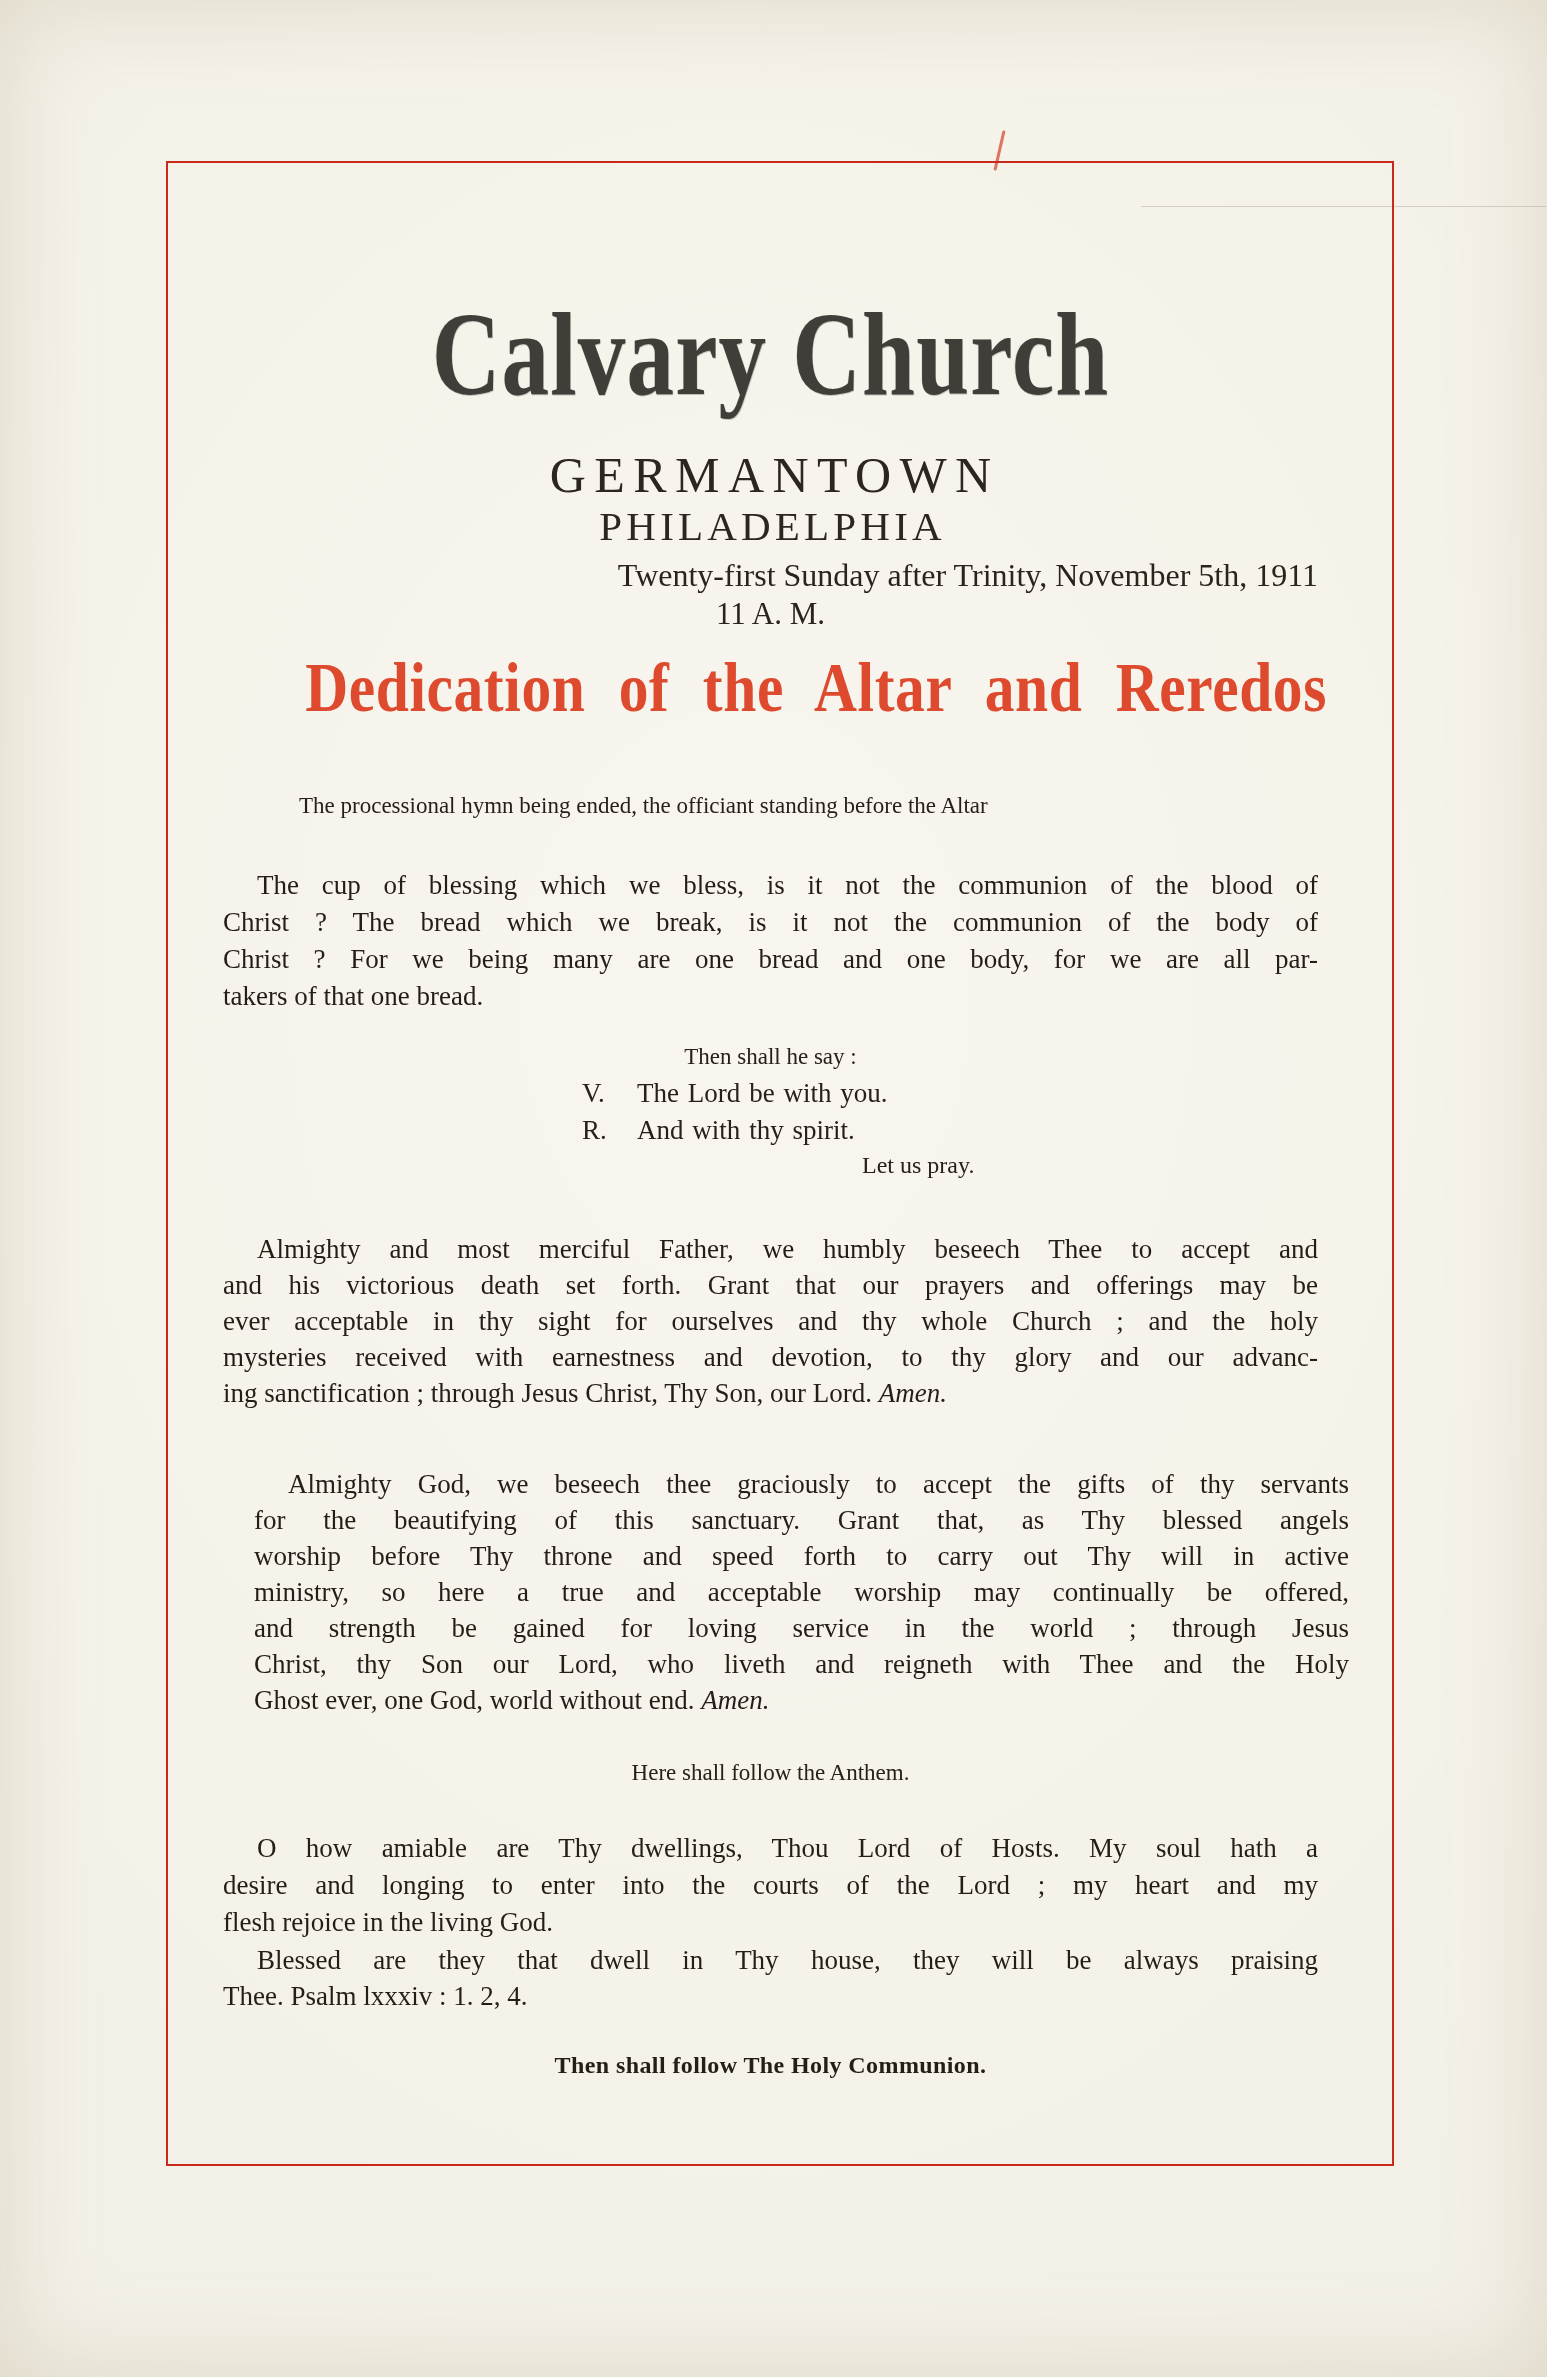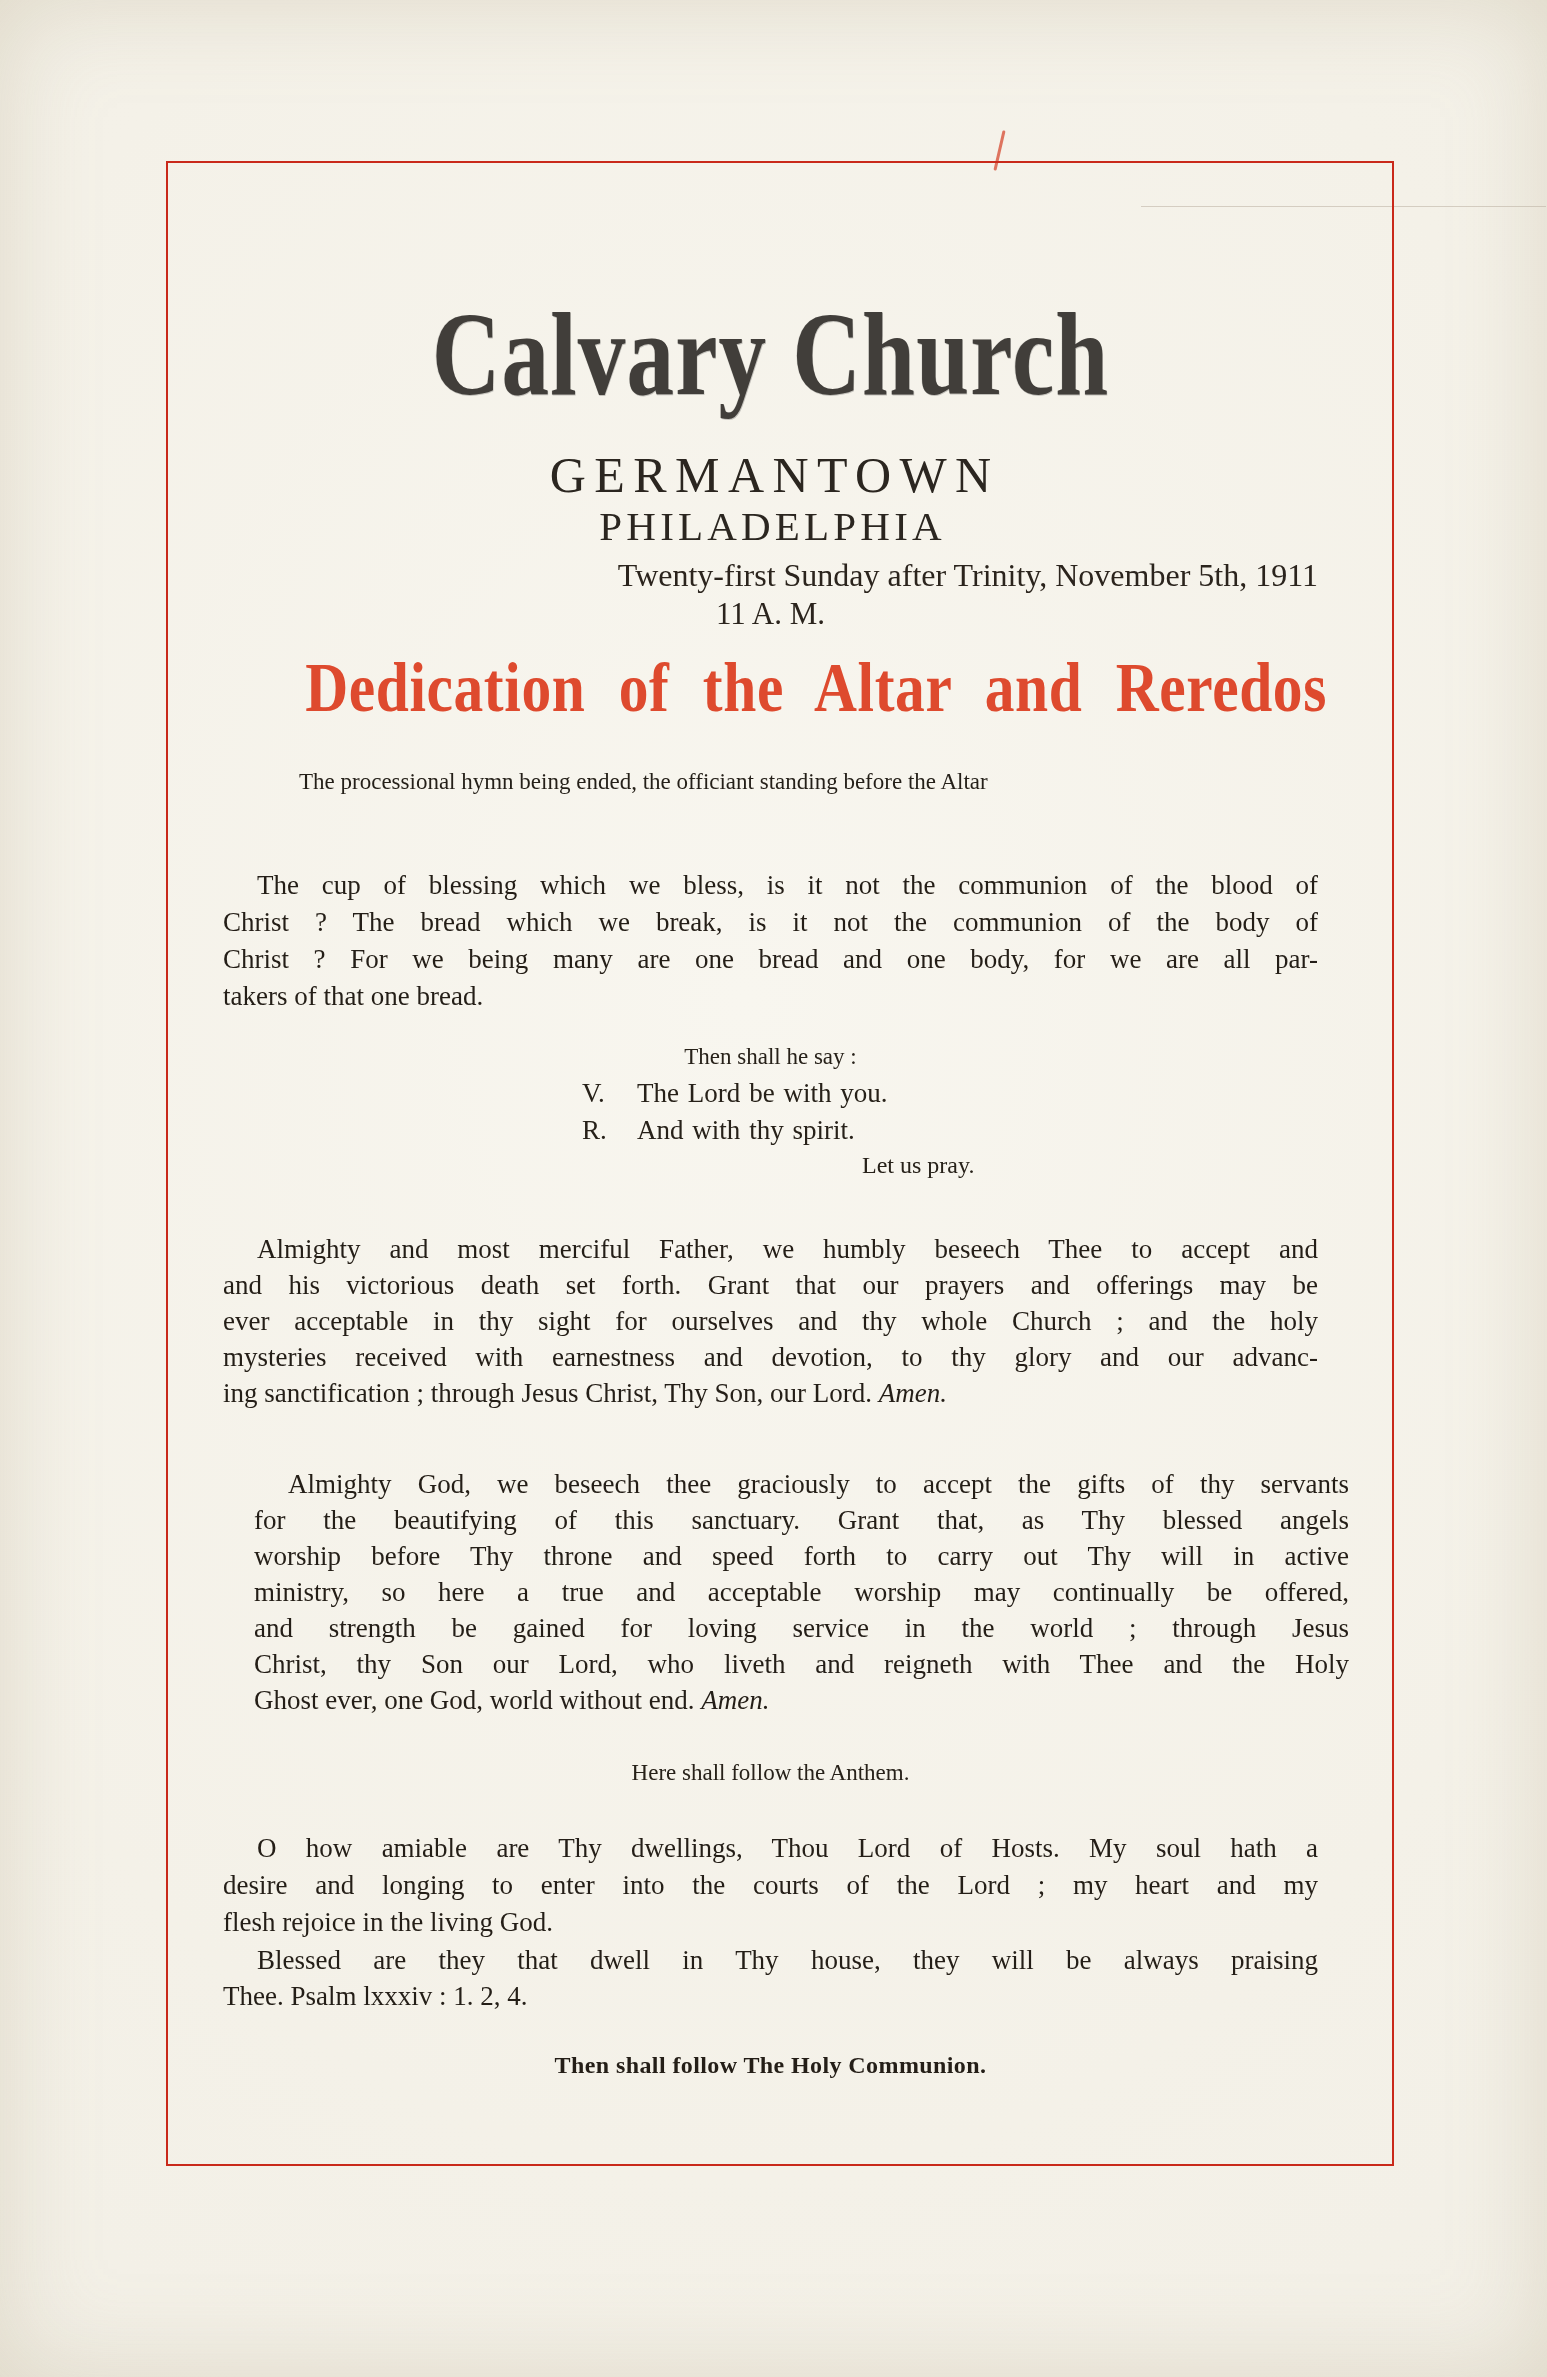--- a/index.html
+++ b/index.html
@@ -48,21 +48,21 @@
     top:639px;
     font-size:70px;font-weight:bold;line-height:1.1;
     color:var(--accent-red);
     text-align:center;word-spacing:21px;letter-spacing:0.7px;
     transform:scaleX(.85);
     white-space:nowrap;
   }
 
   .rubric{font-size:23px;line-height:32px;color:#241f18;}
   .rubric-block{top:756px;}
-  .rubric-block .rl1{margin-left:76px;}
+  .rubric-block .rl1{margin-left:76px;margin-top:24px;}
   .rubric-block .rl2{margin-left:53px;}
 
   .body-par{font-size:27px;color:#241e17;}
   .lh53{line-height:37px;}
   .lh52{line-height:36px;}
   .lh51{line-height:36px;}
   #p1{top:857px;}
   #p2{top:1221px;}
   #p3{top:1456px;margin-left:31px;}
   #p4{top:1820px;}

